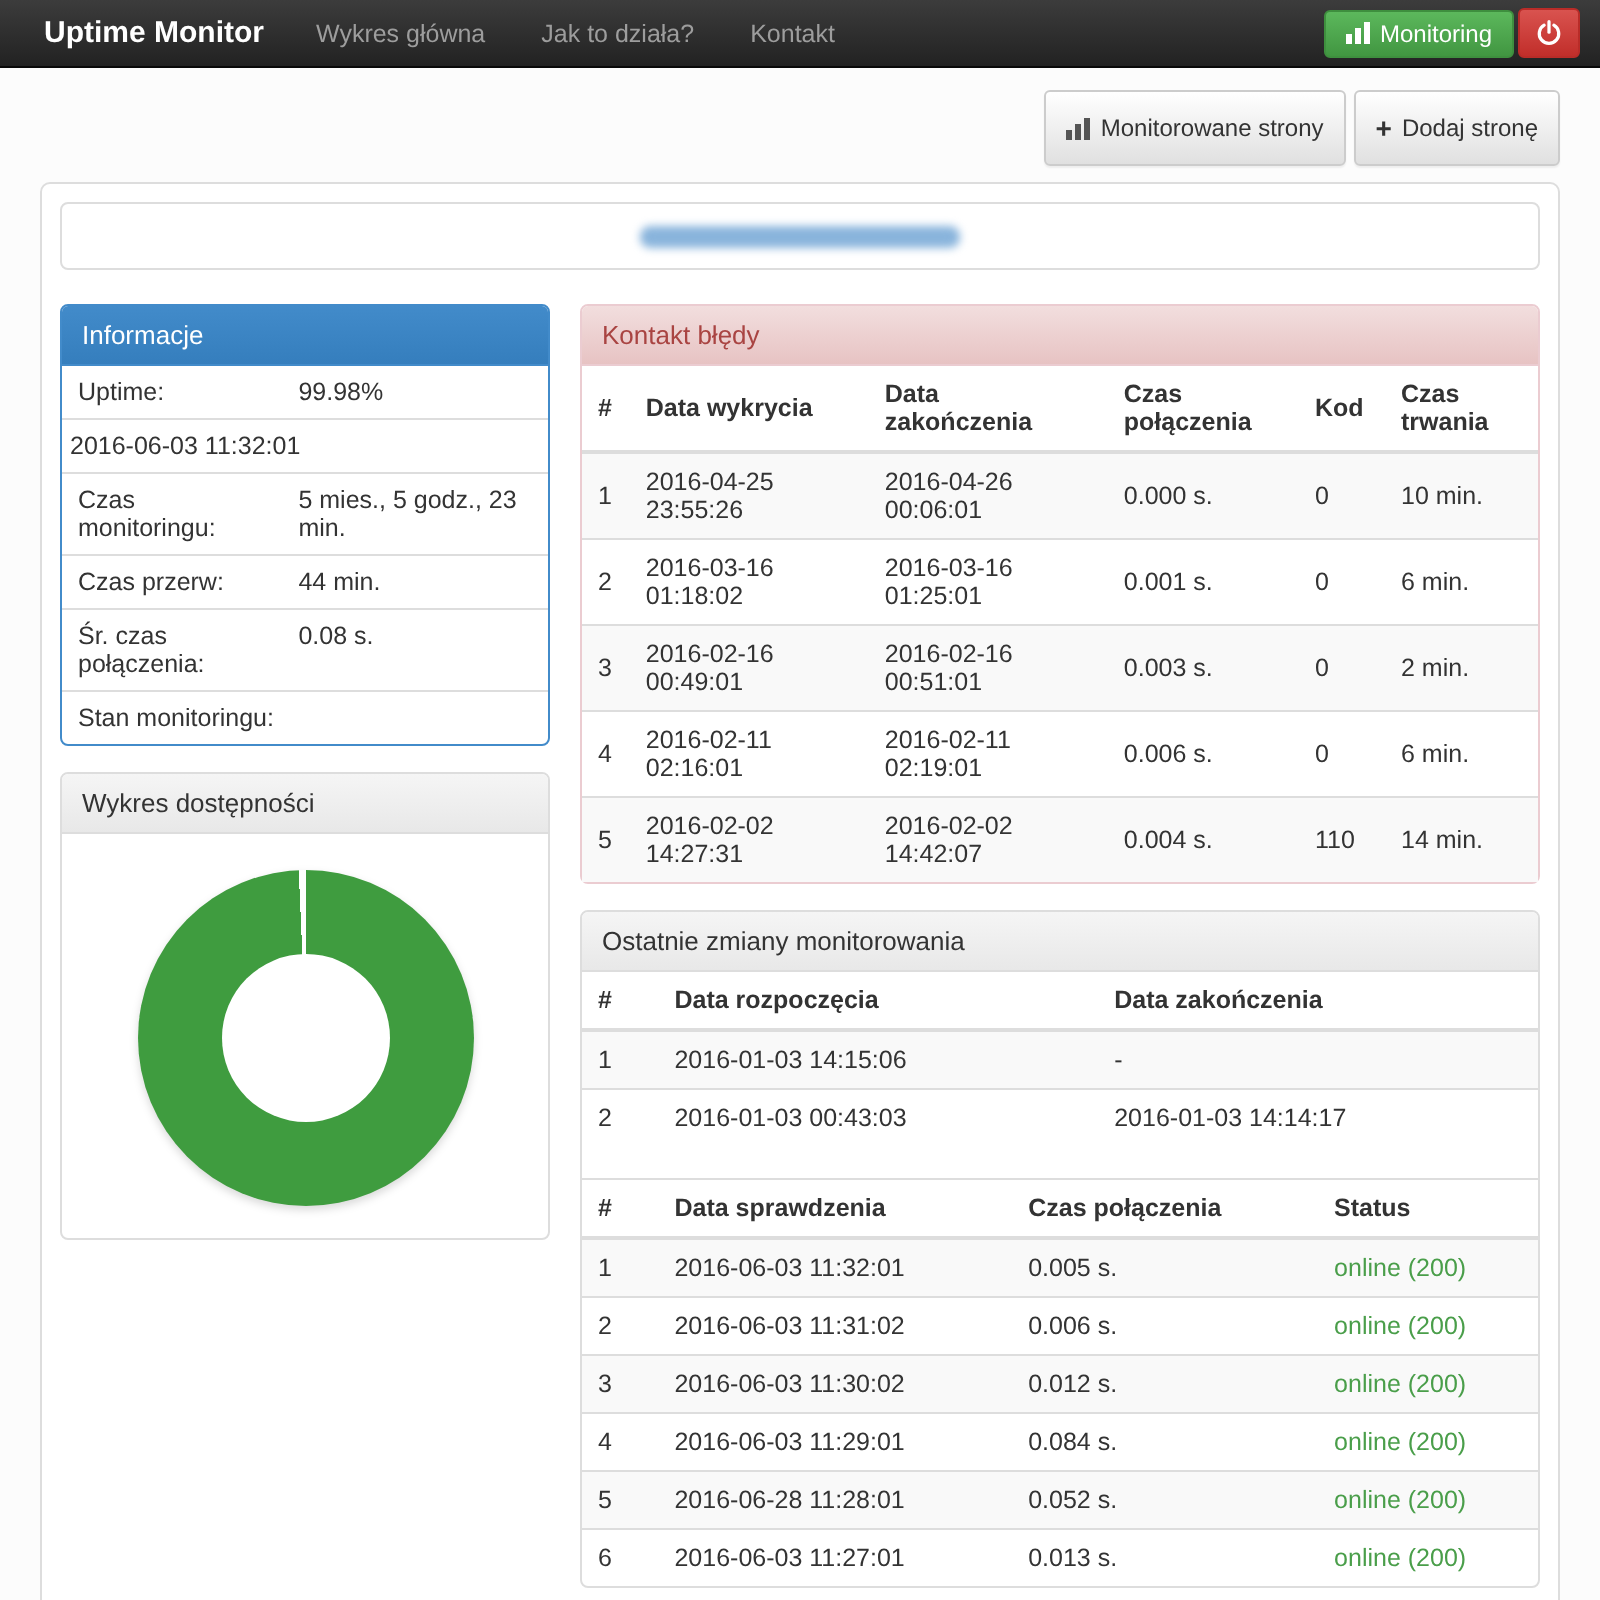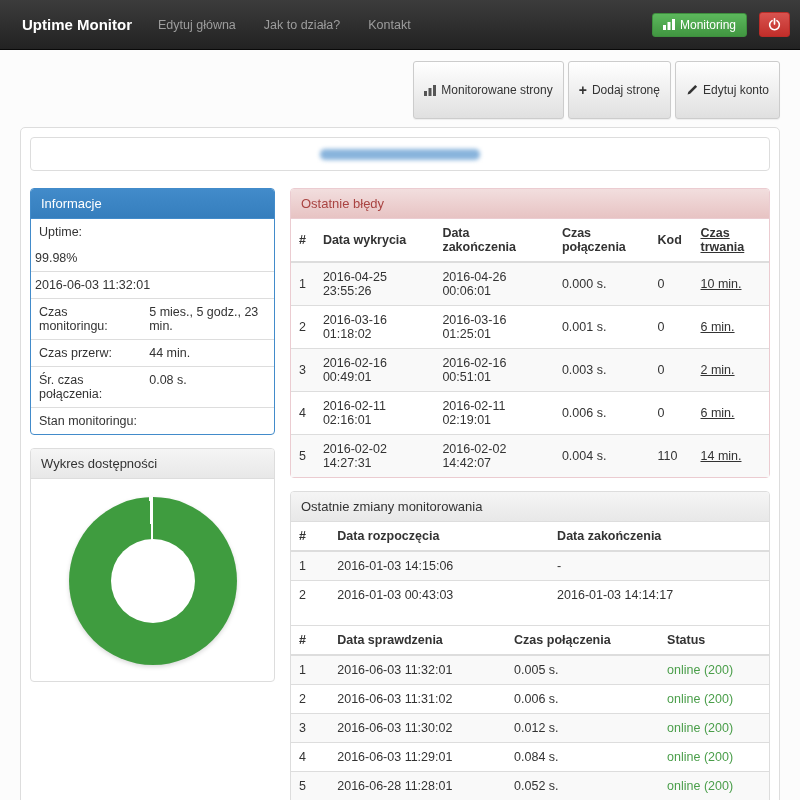--- a/index.html
+++ b/index.html
@@ -5,42 +5,42 @@
   * { box-sizing: border-box; margin: 0; padding: 0; }
   html,body { width: 800px; min-height: 800px; }
   body {
     font-family: "Liberation Sans", sans-serif;
     background: #fcfcfc;
     color: #333;
     font-size: 13px;
   }
   
   .navbar {
-    height: 50px;
+    height: 34px;
     background: linear-gradient(to bottom, #3c3c3c 0, #222 100%);
     border-bottom: 1px solid #090909;
     display: flex; align-items: center;
     padding: 0 10px;
   }
   .brand { color:#fff; font-weight:bold; font-size:15px; padding: 0 12px; cursor:pointer; }
   .nav-links { display:flex; list-style:none; }
   .nav-links li { color:#9d9d9d; font-size:12.5px; padding: 0 14px; cursor:pointer; }
-  .nav-right { margin-left:auto; display:flex; gap:12px; align-items:center; }
+  .nav-right { margin-left:auto; display:flex; gap:2px; align-items:center; }
   .btn { display:inline-flex; align-items:center; gap:5px; border-radius:3px; font-size:12px; cursor:pointer; line-height:1; }
   .btn-success {
     background: linear-gradient(to bottom,#5cb85c 0,#419641 100%);
     border:1px solid #3e8f3e; color:#fff; padding:5px 10px;
   }
   .btn-danger {
     background: linear-gradient(to bottom,#d9534f 0,#c12e2a 100%);
     border:1px solid #b92c28; color:#fff; padding:5px 8px;
   }
   .btn-default {
     background: linear-gradient(to bottom,#fff 0,#e0e0e0 100%);
-    border:1px solid #ccc; color:#333; padding:22px 10px;
+    border:1px solid #ccc; color:#333; padding:12px 10px;
     box-shadow: 0 1px 1px rgba(0,0,0,.06);
   }
   .icon-svg { display:block; }
   
   .toolbar { width:760px; margin:11px auto 0; display:flex; justify-content:flex-end; gap:4px; }
   
   .card {
     width:760px; margin:8px auto 0;
     background:#fff; border:1px solid #ddd; border-radius:5px;
     overflow:hidden;
@@ -78,36 +78,36 @@
     background: linear-gradient(to bottom,#428bca 0,#357ebd 100%);
     color:#fff; border-color:#428bca;
   }
   .panel-danger { border-color:#ebccd1; }
   .panel-danger > .panel-heading {
     background: linear-gradient(to bottom,#f2dede 0,#e7c3c3 100%);
     color:#a94442; border-color:#ebccd1;
   }
   
   .info-row { display:flex; font-size:12.5px; border-top:1px solid #ddd; }
-  .info-row:first-of-type { border-top:none;flex-direction:column; }
+  .info-row:first-of-type { border-top:none; }
   .info-row .lbl { flex:0 0 47%; padding:6px 8px; }
   .info-row .val { flex:1; padding:6px 4px; }
   .val-active { color:#3f9c3f; }
   
   table { width:100%; border-collapse:collapse; font-size:12.5px; }
   th { text-align:left; font-weight:bold; padding:7px 8px; border-bottom:2px solid #ddd; }
   td { padding:7px 8px; border-top:1px solid #ddd; }
   tbody tr:first-child td { border-top:none; }
   tbody tr:nth-child(odd) { background:#f9f9f9; }
   .errors-table th:nth-child(1), .errors-table td:nth-child(1) { width:5%; }
   .errors-table th:nth-child(2), .errors-table td:nth-child(2) { width:25%; }
   .errors-table th:nth-child(3), .errors-table td:nth-child(3) { width:25%; }
   .errors-table th:nth-child(4), .errors-table td:nth-child(4) { width:20%; }
   .errors-table th:nth-child(5), .errors-table td:nth-child(5) { width:9%; }
-  .errors-table th:nth-child(6), .errors-table td:nth-child(6) { width:16%;text-decoration:underline; }
+  .errors-table th:nth-child(6), .errors-table td:nth-child(6) { width:16%; }
   .changes-table th:nth-child(1), .changes-table td:nth-child(1) { width:8%; }
   .changes-table th:nth-child(2), .changes-table td:nth-child(2) { width:46%; }
   .changes-table th:nth-child(3), .changes-table td:nth-child(3) { width:46%; }
   .checks-table { border-top:1px solid #ddd; margin-top:16px; }
   .checks-table th:nth-child(1), .checks-table td:nth-child(1) { width:8%; }
   .checks-table th:nth-child(2), .checks-table td:nth-child(2) { width:37%; }
   .checks-table th:nth-child(3), .checks-table td:nth-child(3) { width:32%; }
   .checks-table th:nth-child(4), .checks-table td:nth-child(4) { width:23%; }
   .checks-table td:nth-child(4) { color:#4a9e4a; }
   
@@ -121,21 +121,21 @@
     content:""; position:absolute; inset:42px;
     background:#fff; border-radius:50%;
   }
 </style>
 </head>
 <body>
 
 <nav class="navbar">
   <span class="brand">Uptime Monitor</span>
   <ul class="nav-links">
-    <li>Edytuj główna</li>
+    <li>Wykres główna</li>
     <li>Jak to działa?</li>
     <li>Kontakt</li>
   </ul>
   <div class="nav-right">
     <button class="btn btn-success">
       <span>
         <svg class="icon-svg" width="12" height="11" viewBox="0 0 12 11">
             <rect x="0" y="6" width="3" height="5" fill="#fff"></rect>
             <rect x="4.5" y="3" width="3" height="8" fill="#fff"></rect>
             <rect x="9" y="0" width="3" height="11" fill="#fff"></rect>
@@ -162,28 +162,20 @@
           <rect x="4.5" y="3" width="3" height="8" fill="#555"></rect>
           <rect x="9" y="0" width="3" height="11" fill="#555"></rect>
         </svg>
     </span>
     <span>Monitorowane strony</span>
   </button>
   <button class="btn btn-default">
     <span style="font-weight:bold;font-size:14px;line-height:10px;">+</span>
     <span>Dodaj stronę</span>
   </button>
-  <button class="btn btn-default">
-    <span>
-      <svg class="icon-svg" width="12" height="12" viewBox="0 0 16 16">
-          <path d="M12.3 1.2 l2.5 2.5 -9.3 9.3 -3.4 .9 .9 -3.4 z" fill="#333"></path>
-        </svg>
-    </span>
-    <span>Edytuj konto</span>
-  </button>
 </div>
 
 <div class="card">
   <div class="card-body">
 
     <div class="url-box">
       <span class="blurred-link"></span>
     </div>
 
     <div class="cols">
@@ -223,21 +215,21 @@
           <div class="donut-wrap">
             <div class="donut" id="donut" style="background: conic-gradient(rgb(63, 156, 63) 0deg, rgb(63, 156, 63) 357.5deg, rgb(255, 255, 255) 357.5deg, rgb(255, 255, 255) 360deg);"></div>
           </div>
         </div>
 
       </div>
 
       <div class="col-right">
 
         <div class="panel panel-danger">
-          <div class="panel-heading">Ostatnie błędy</div>
+          <div class="panel-heading">Kontakt błędy</div>
           <table class="errors-table">
             <thead>
               <tr>
                 <th>#</th>
                 <th>Data wykrycia</th>
                 <th>Data zakończenia</th>
                 <th>Czas połączenia</th>
                 <th>Kod</th>
                 <th>Czas trwania</th>
               </tr>

